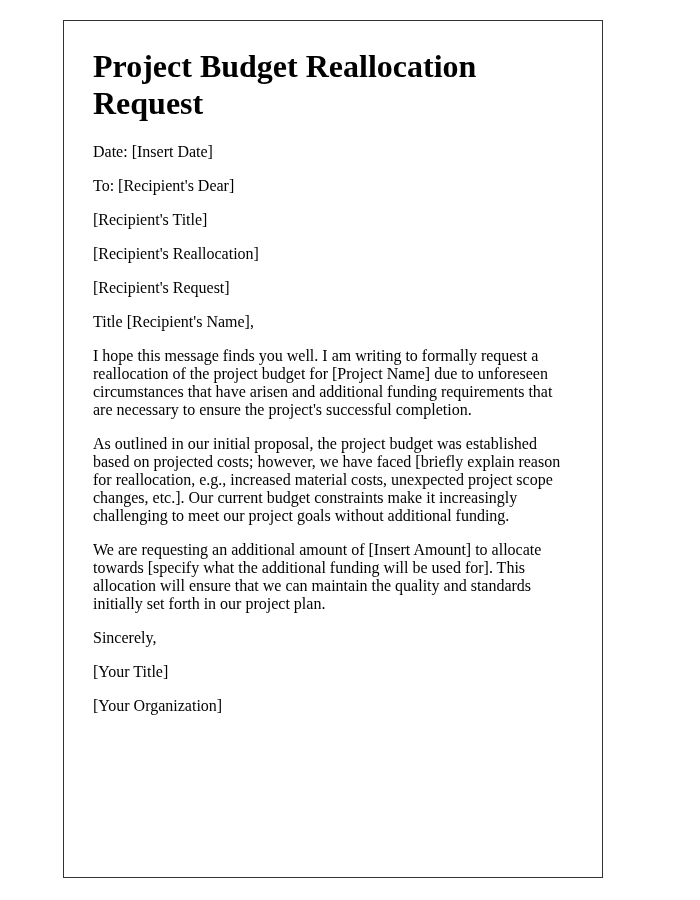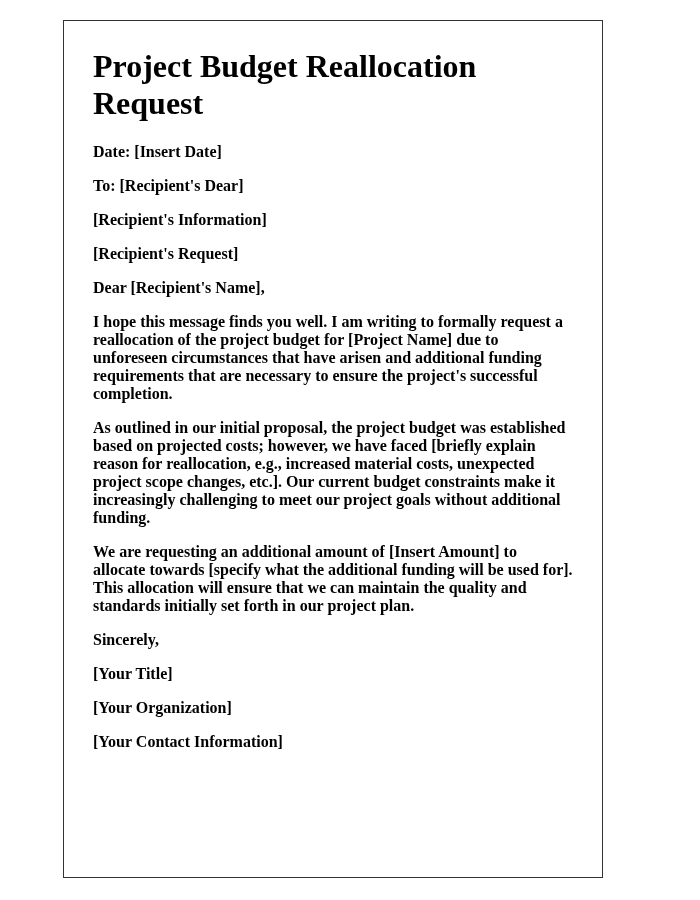--- a/index.html
+++ b/index.html
@@ -30,36 +30,35 @@
     margin-left: 43px;
   }
   .page h1 {
     font-size: 32px;
     font-weight: bold;
     margin: 21px 0;
     letter-spacing: 0;
   }
   .page p {
     margin: 16px 0;
-    font-weight: bold;
   }
 </style>
 </head>
 <body>
 
 <div class="page">
   <h1>Project Budget Reallocation Request</h1>
 
   <p>Date: [Insert Date]</p>
   <p>To: [Recipient's Dear]</p>
-  <p>[Recipient's Information]</p>
+  <p>[Recipient's Title]</p>
+  <p>[Recipient's Reallocation]</p>
   <p>[Recipient's Request]</p>
-  <p>Dear [Recipient's Name],</p>
+  <p>Title [Recipient's Name],</p>
 
   <p>I hope this message finds you well. I am writing to formally request a reallocation of the project budget for [Project Name] due to unforeseen circumstances that have arisen and additional funding requirements that are necessary to ensure the project's successful completion.</p>
   <p>As outlined in our initial proposal, the project budget was established based on projected costs; however, we have faced [briefly explain reason for reallocation, e.g., increased material costs, unexpected project scope changes, etc.]. Our current budget constraints make it increasingly challenging to meet our project goals without additional funding.</p>
   <p>We are requesting an additional amount of [Insert Amount] to allocate towards [specify what the additional funding will be used for]. This allocation will ensure that we can maintain the quality and standards initially set forth in our project plan.</p>
 
   <p>Sincerely,</p>
   <p>[Your Title]</p>
   <p>[Your Organization]</p>
-  <p>[Your Contact Information]</p>
 </div>
 
 </body></html>

